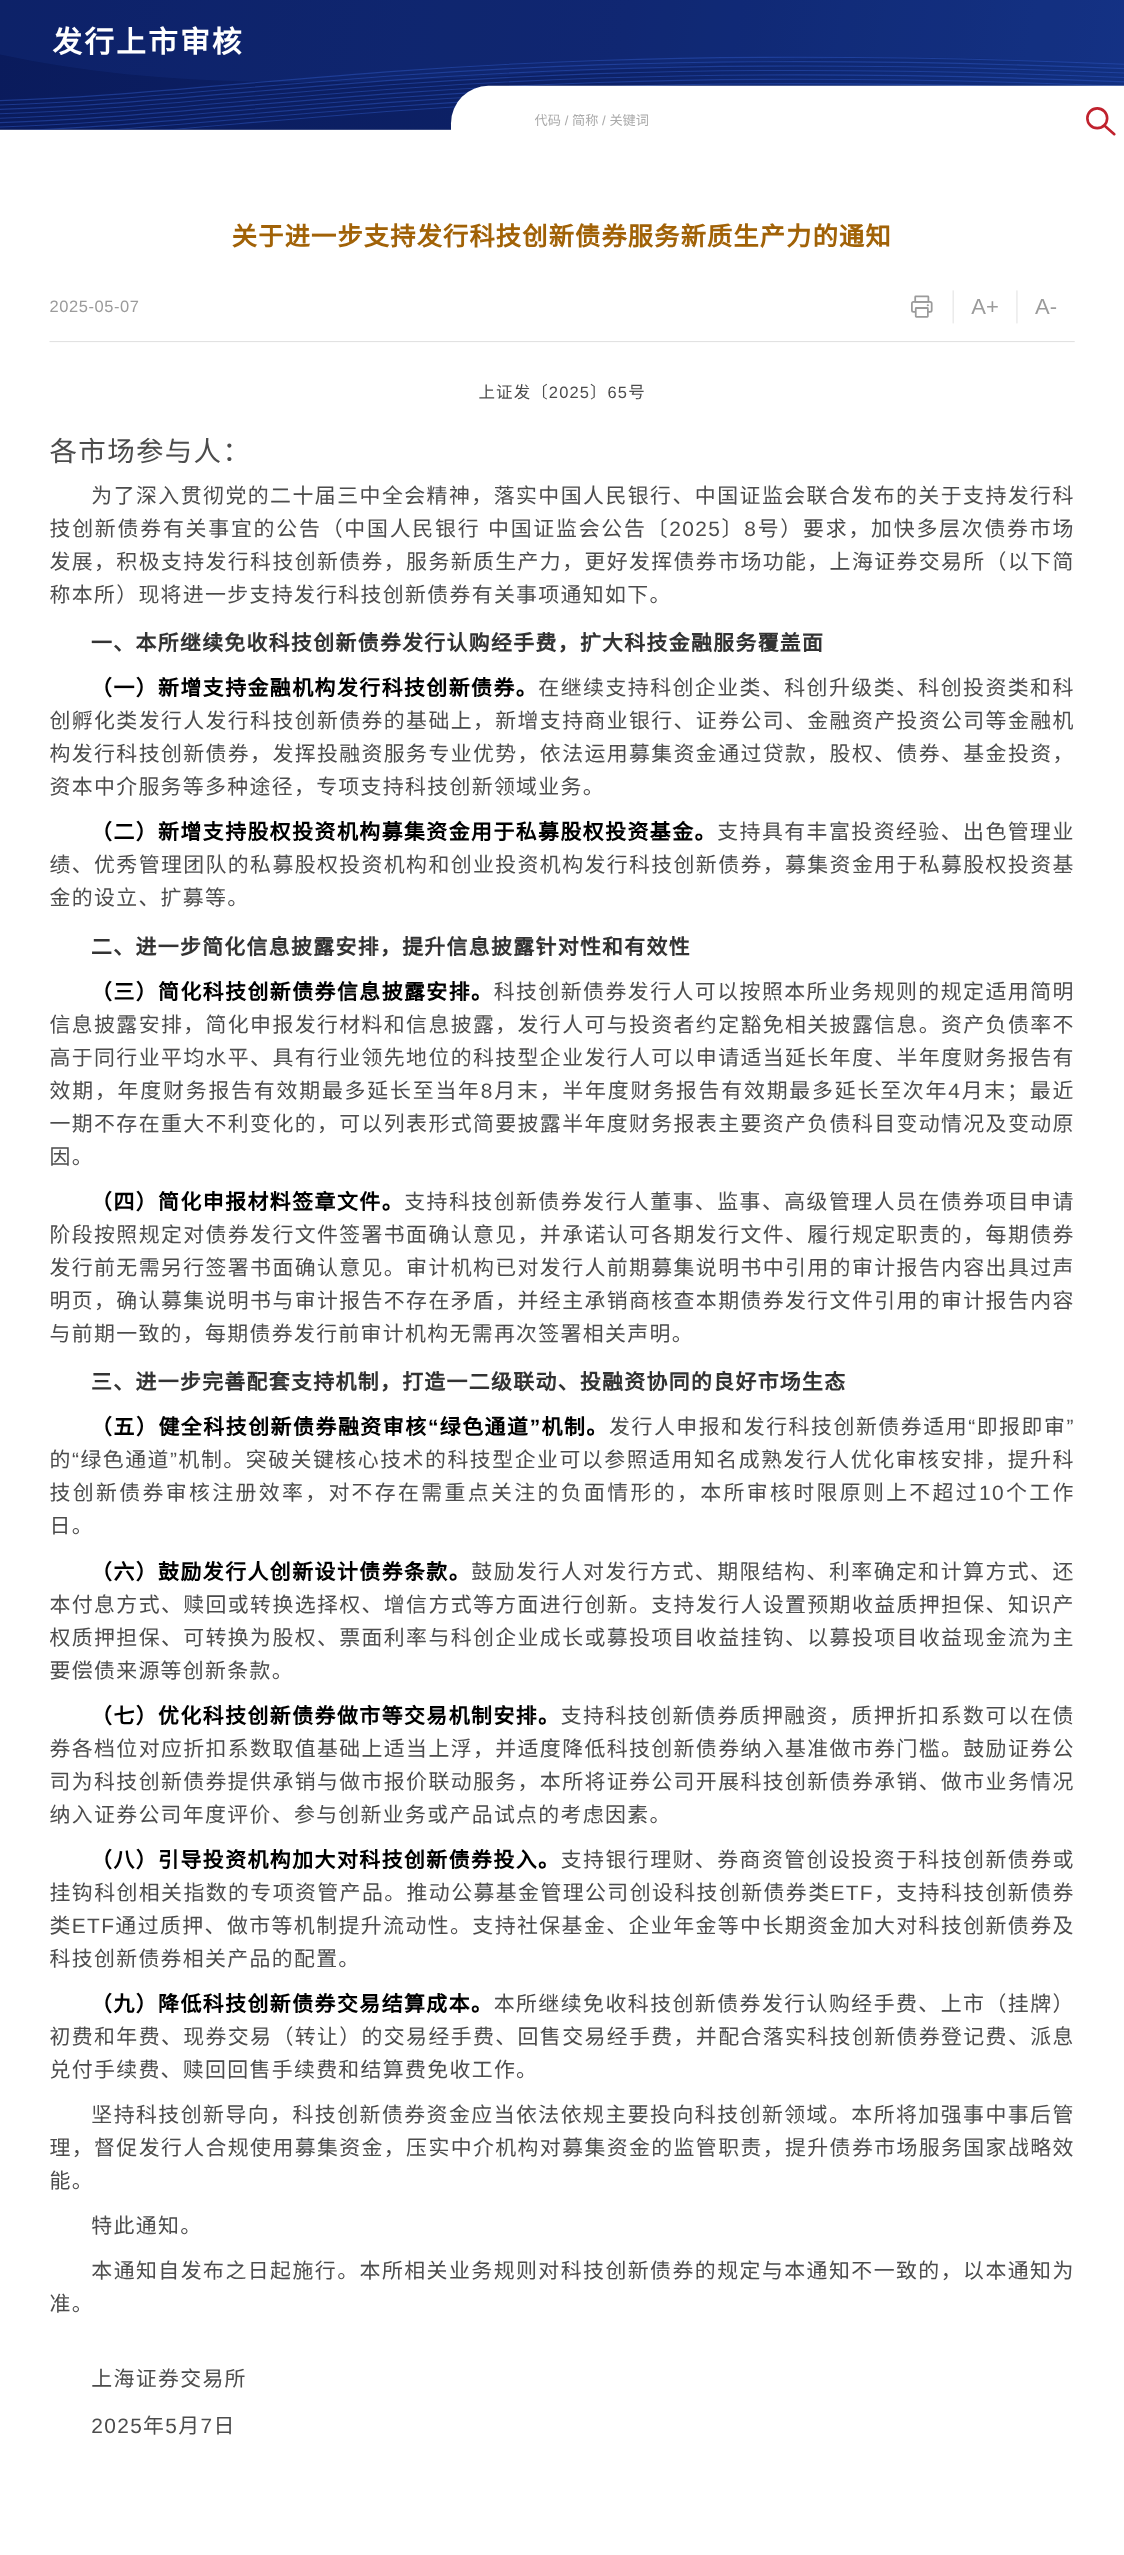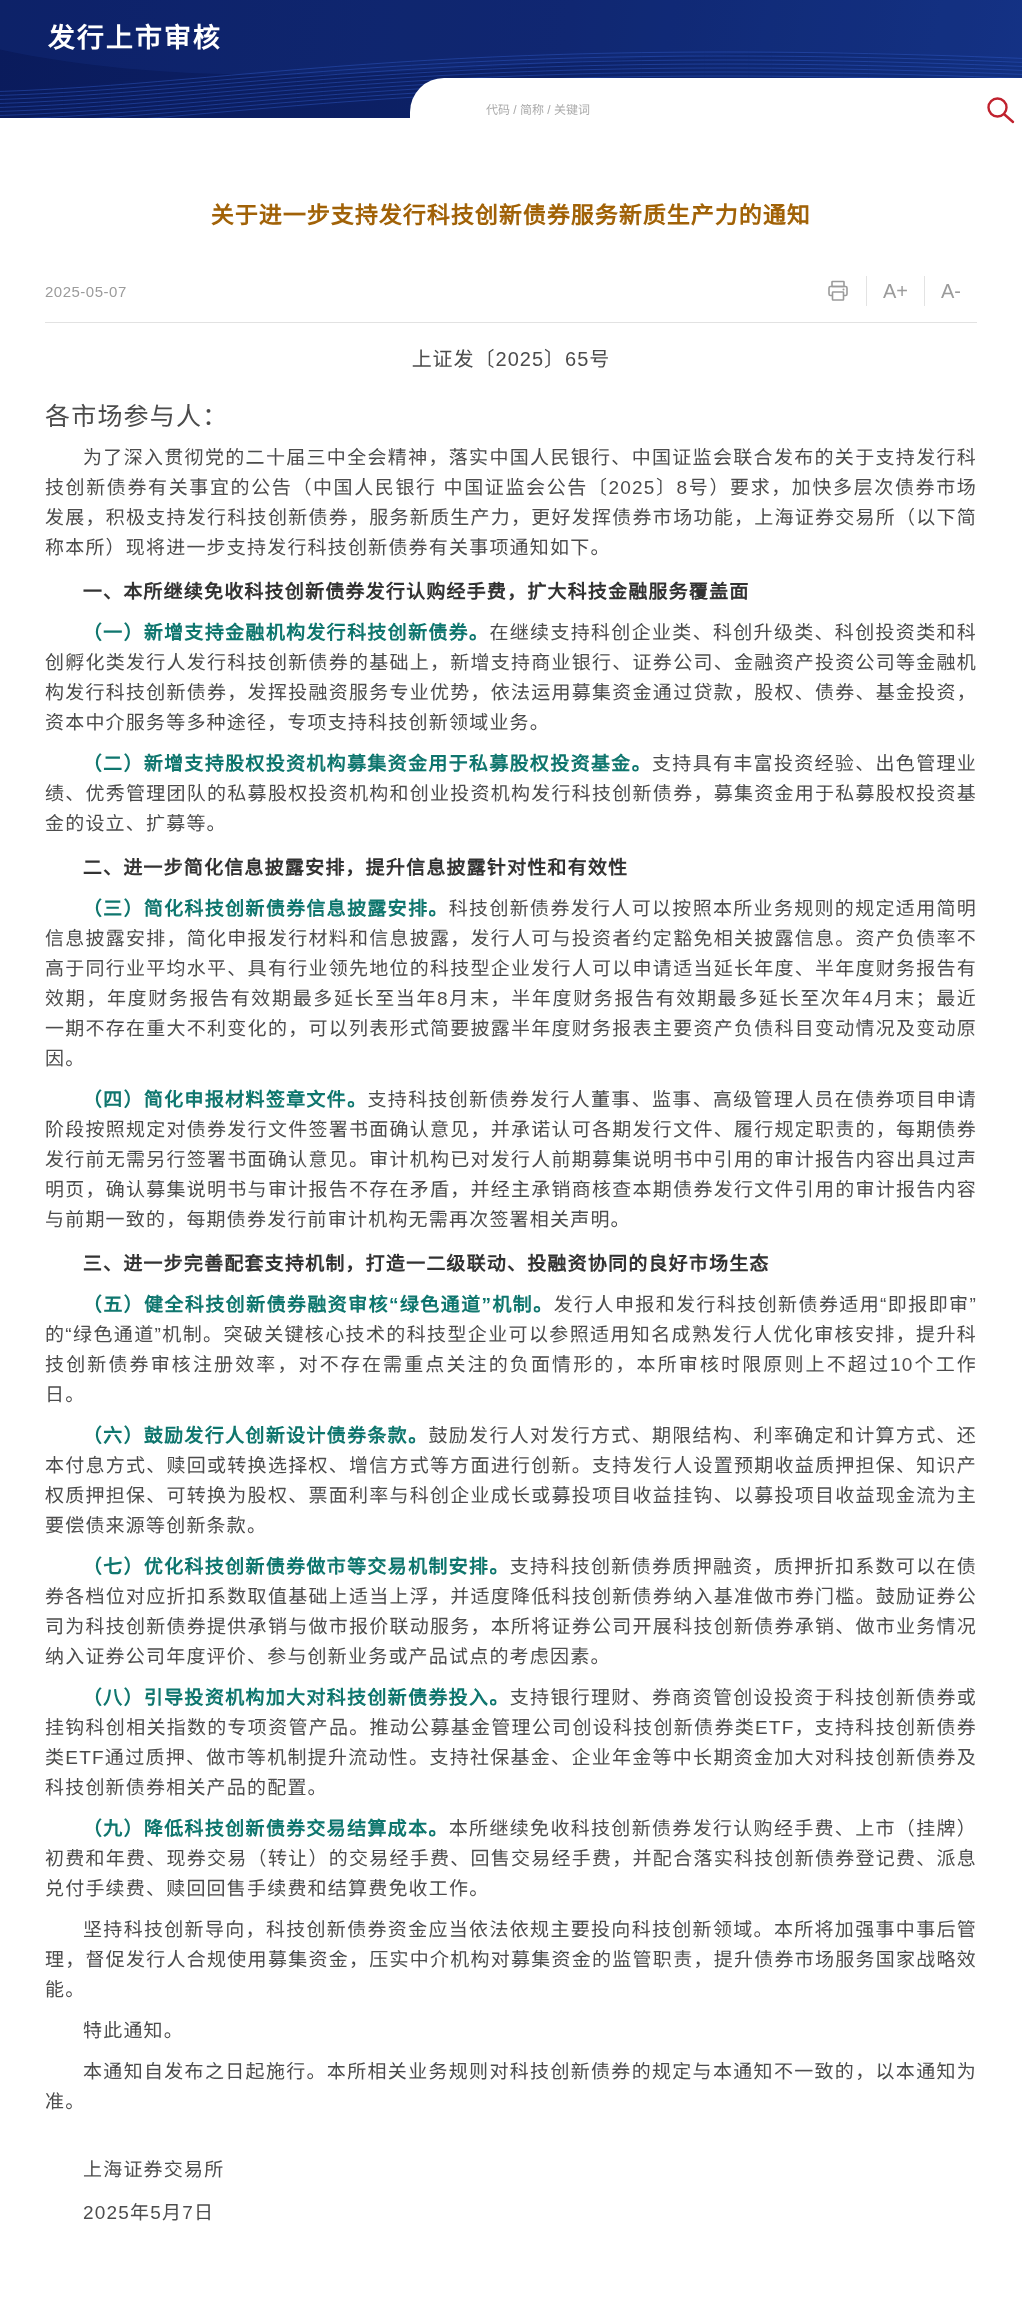--- a/index.html
+++ b/index.html
@@ -63,21 +63,21 @@
     margin-top: 80px;
     text-align: center;
     font-size: 23px;
     line-height: 34px;
     font-weight: bold;
     color: #a16207;
     letter-spacing: 1px;
   }
 
   .meta-row {
-    margin-top: 42px;
+    margin-top: 30px;
     display: flex;
     justify-content: space-between;
     align-items: center;
     height: 34px;
   }
   .meta-date { color: #9b9b9b; font-size: 15px; letter-spacing: 0.5px; }
   .meta-tools { display: flex; align-items: center; }
   .tool-btn {
     border: none; background: transparent; cursor: pointer;
     color: #9b9b9b; font-size: 20px; font-family: inherit;
@@ -86,23 +86,23 @@
   .tool-sep { width: 1px; height: 30px; background: #e3e3e3; }
 
   .divider {
     margin-top: 14px;
     border: none;
     border-top: 1px solid #e2e2e2;
     height: 0;
   }
 
   .doc-number {
-    margin-top: 20px;
+    margin-top: 34px;
     text-align: center;
-    font-size: 20px;
+    font-size: 15px;
     color: #4c4c4c;
     letter-spacing: 1px;
   }
 
   .salutation {
     margin-top: 24px;
     font-size: 25px;
     color: #4c4c4c;
     letter-spacing: 1.2px;
   }
@@ -110,21 +110,21 @@
   .doc-body { margin-top: 5px; }
   .body-para {
     margin-top: 11px;
     font-size: 19px;
     line-height: 30px;
     letter-spacing: 1.2px;
     color: #4c4c4c;
     text-indent: 2em;
     text-align: justify;
   }
-  .body-para strong { color: #0f766e; font-weight: bold; }
+  .body-para strong { color: #000000; font-weight: bold; }
   .sec-heading {
     margin-top: 14px;
     font-size: 19px;
     line-height: 30px;
     letter-spacing: 1.2px;
     color: #333333;
     font-weight: bold;
     text-indent: 2em;
   }
 

